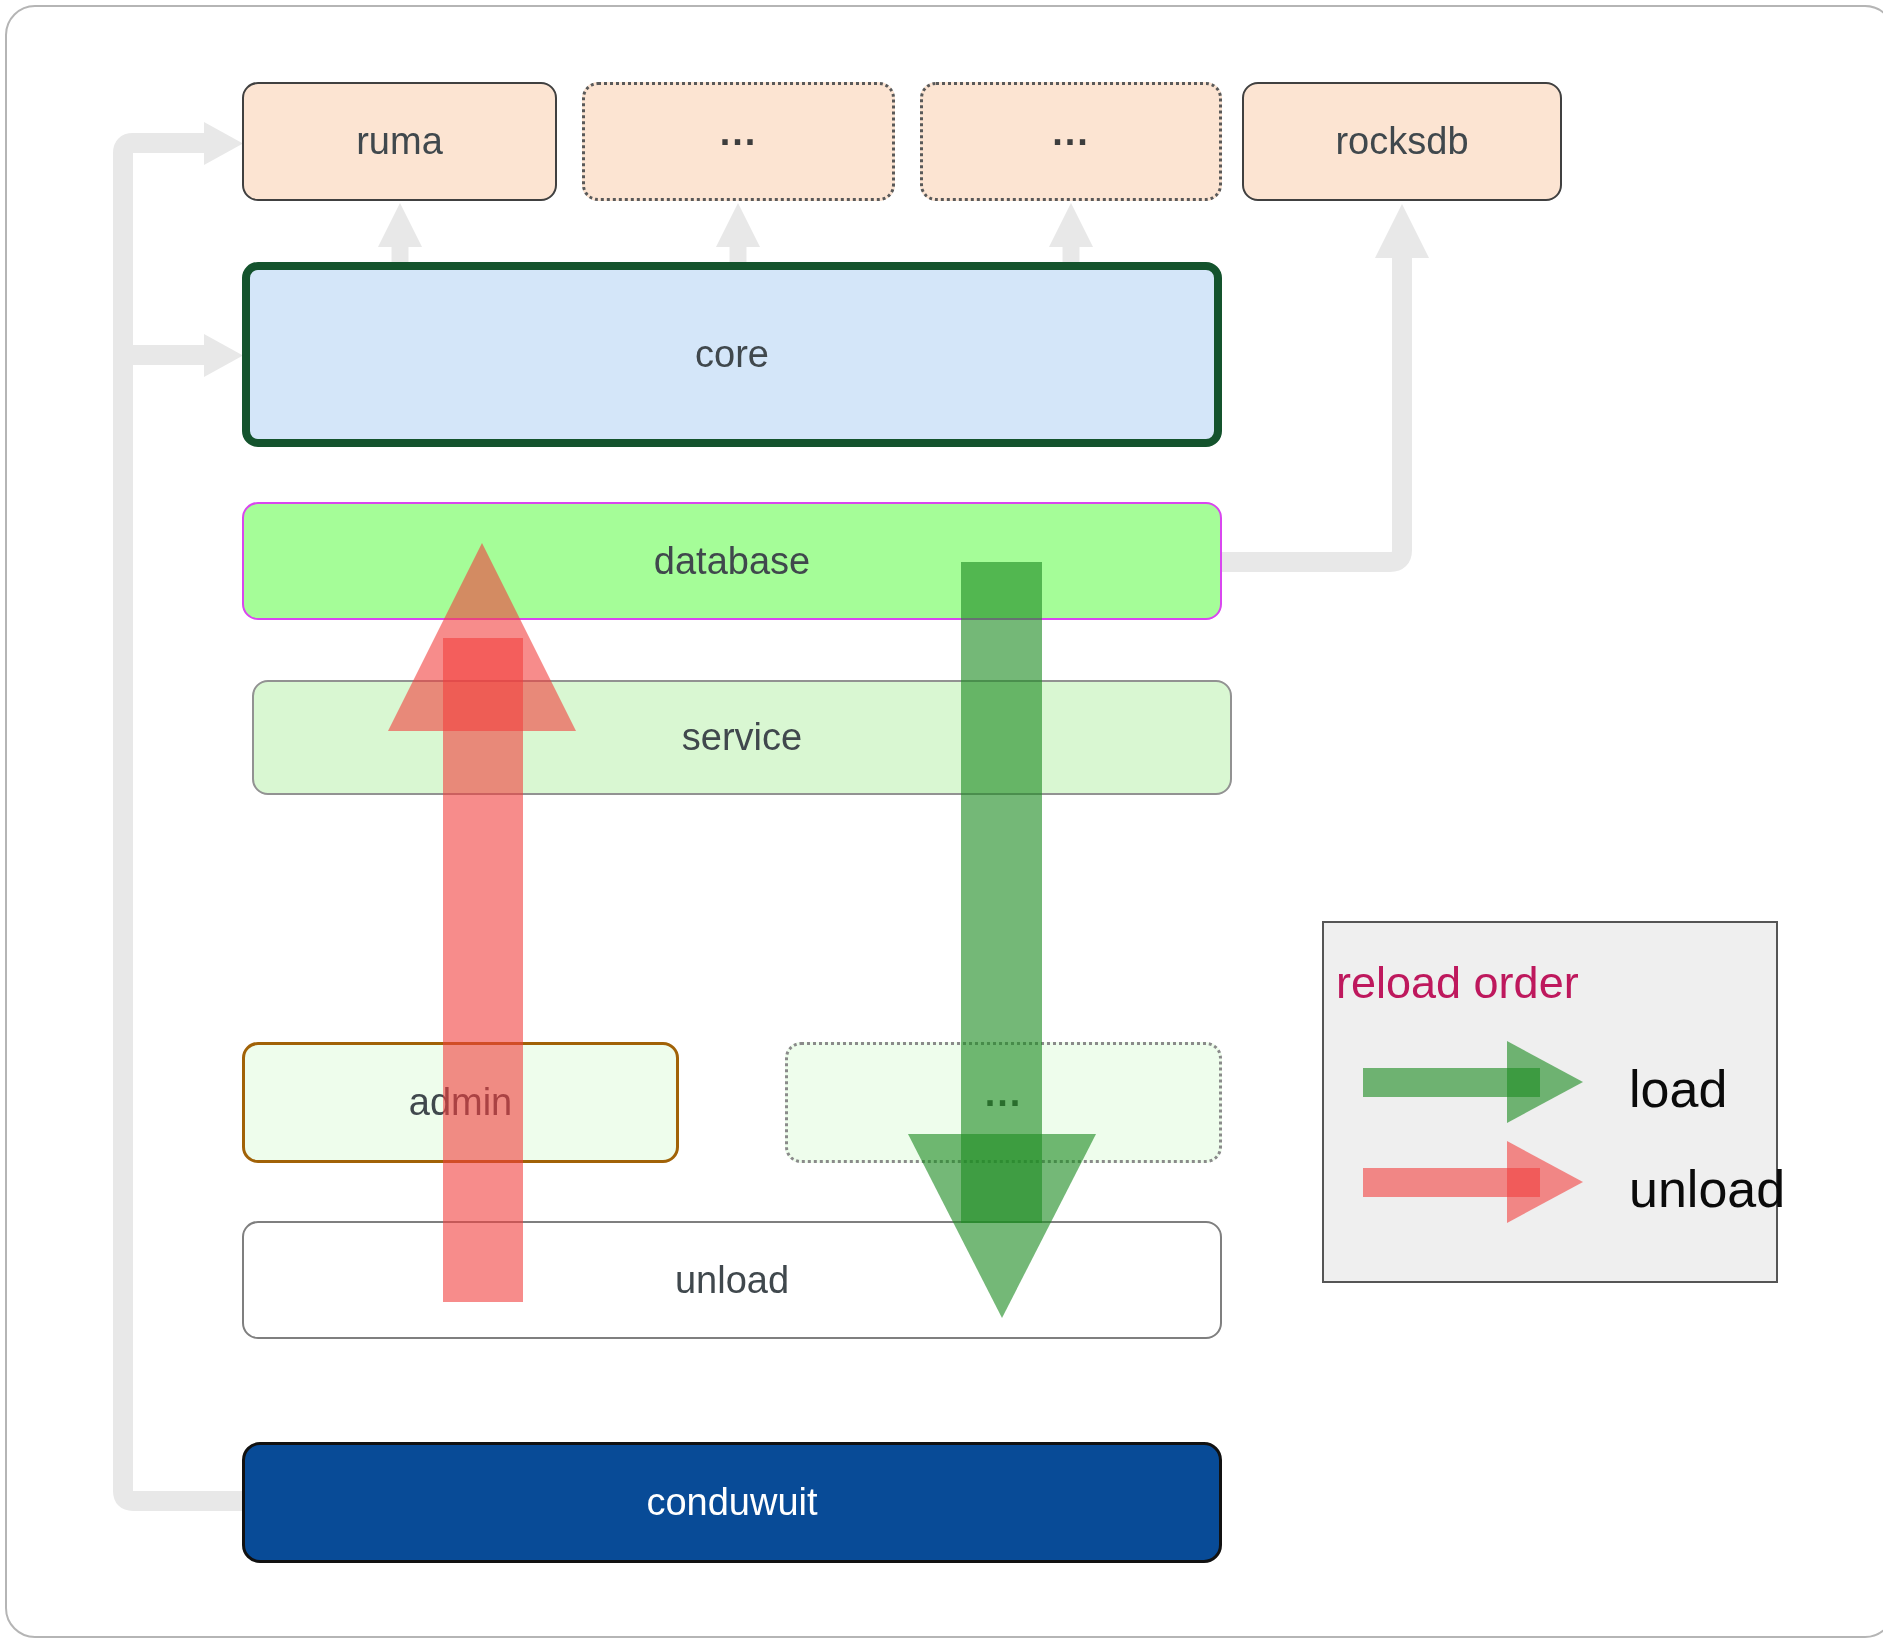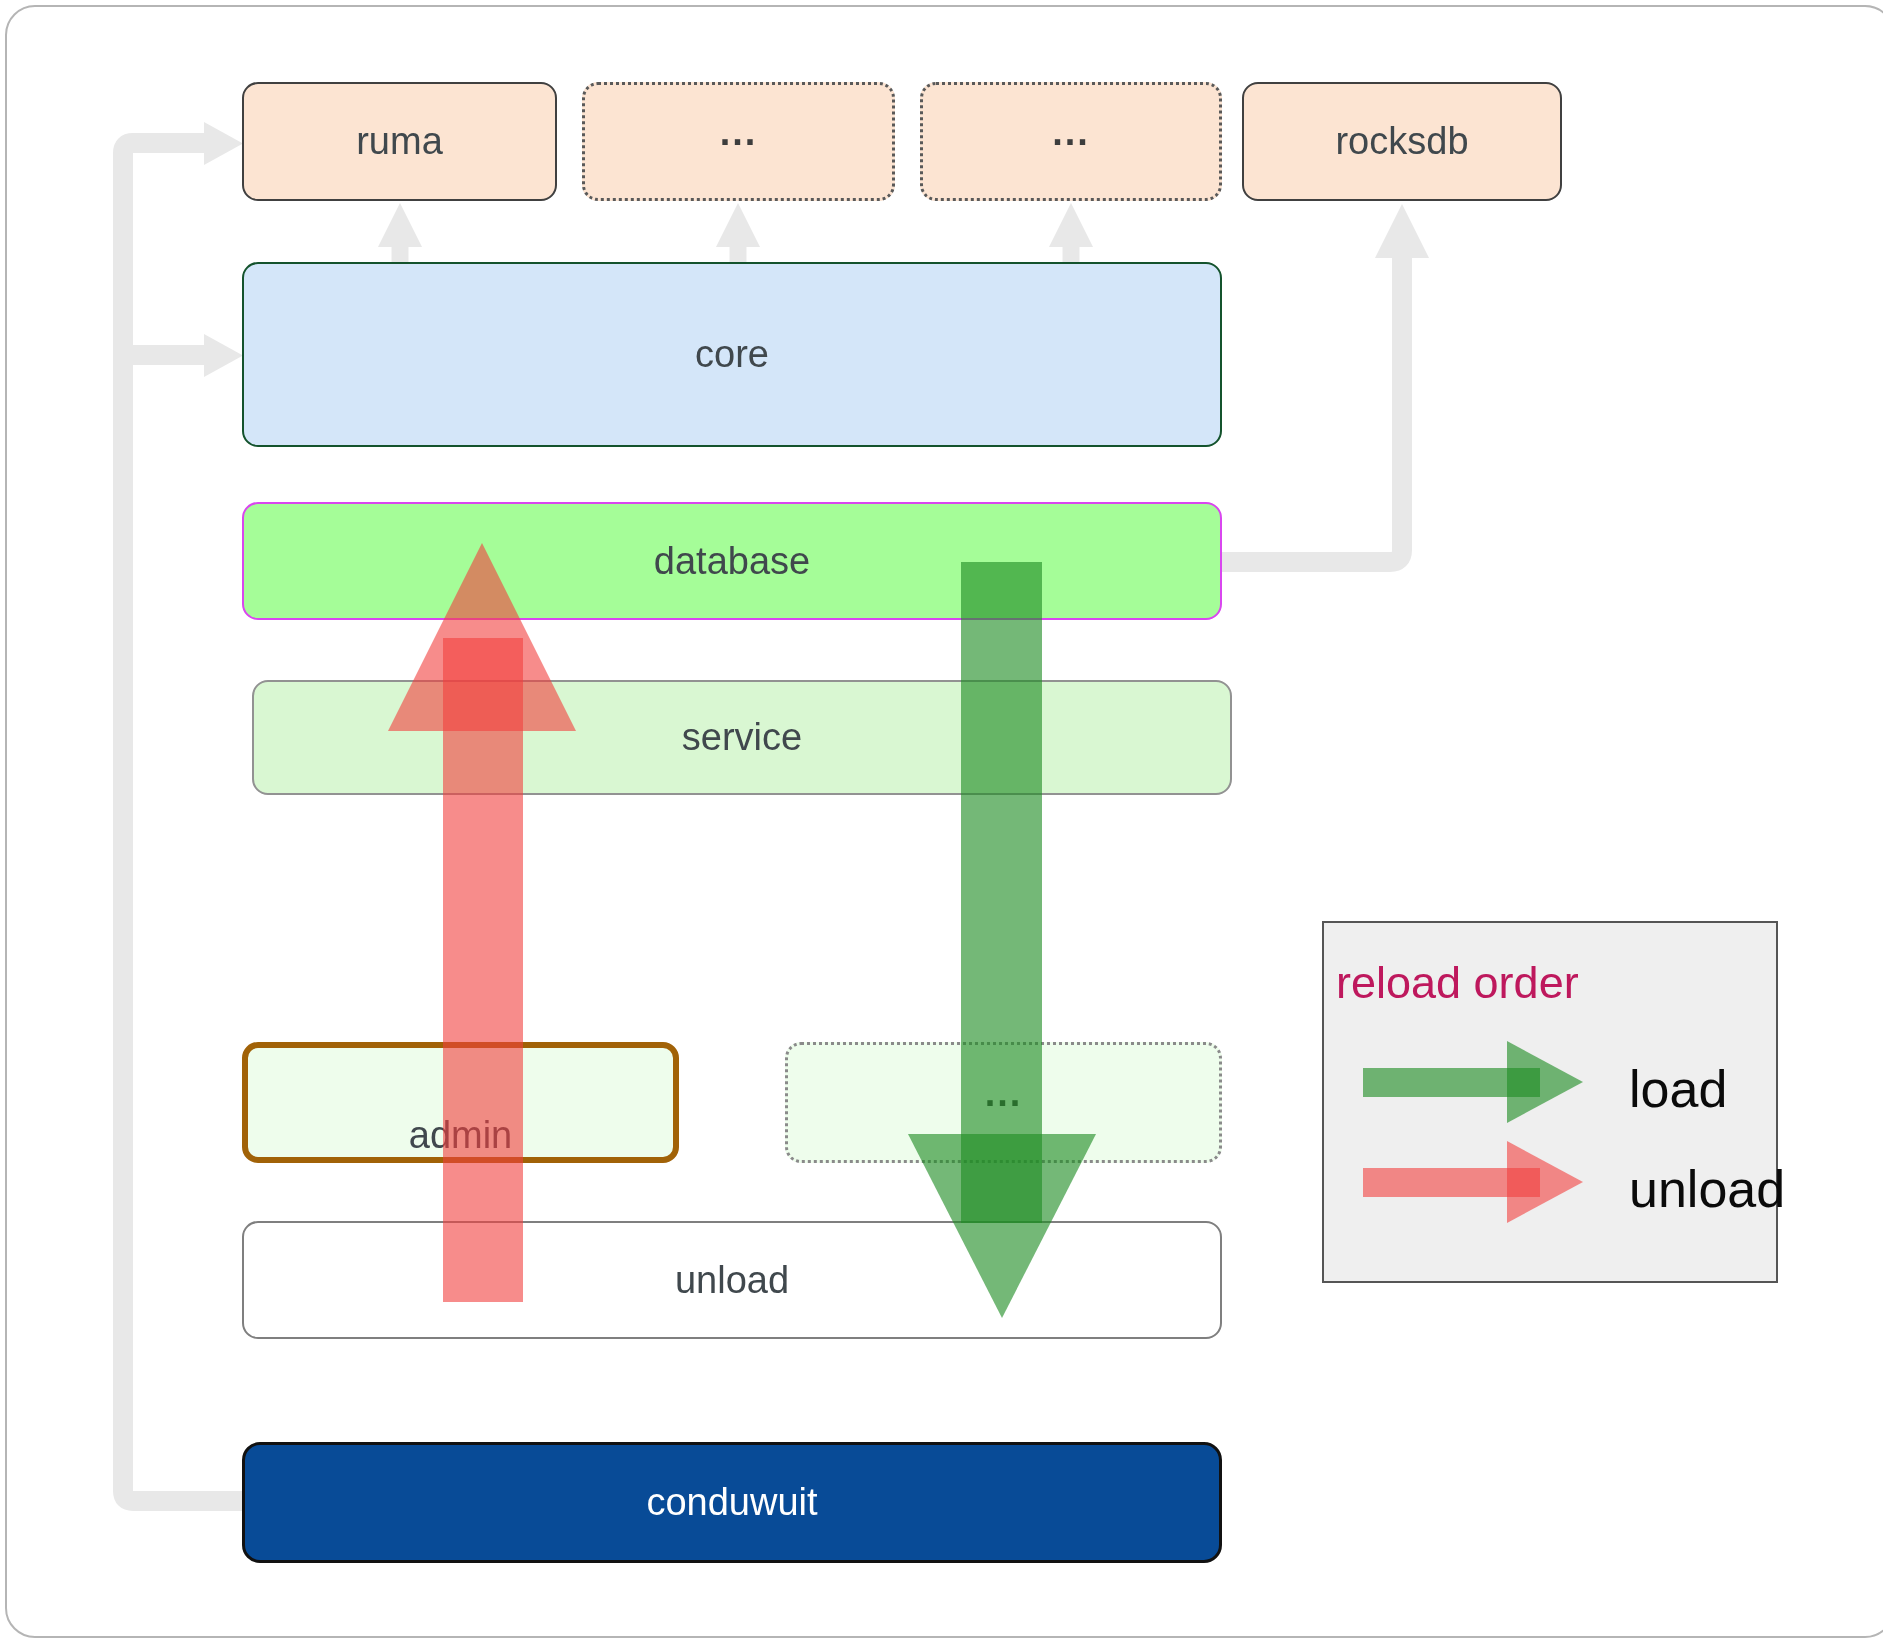--- a/index.html
+++ b/index.html
@@ -18,25 +18,25 @@
   svg.overlay{position:absolute;left:0;top:0;pointer-events:none;}
   .z1{z-index:1}.z3{z-index:3}
   .box{
     position:absolute;box-sizing:border-box;
     display:flex;align-items:center;justify-content:center;
     font-size:38px;color:#40484d;border-radius:16px;
     z-index:2;
   }
   .solid-dark{border:2px solid #404040;background:var(--box-peach);}
   .dotted-peach{border:3px dotted #595959;background:var(--box-peach);}
-  .core{border:2px solid #14532d;background:var(--box-blue);}
+  .core{border:8px solid #14532d;background:var(--box-blue);}
   .database{border:2px solid #d946ef;background:var(--box-green-bright);justify-content:center;}
   .service{border:2px solid #929292;background:var(--box-green-light);}
   .api{border:2px solid #979797;background:var(--box-green-lighter);}
-  .admin{border:6px solid #a16207;background:var(--box-green-faint);align-items:flex-end;}
+  .admin{border:3px solid #a16207;background:var(--box-green-faint);}
   .admin-dots{border:3px dotted #8a8a8a;background:var(--box-green-faint);}
   .router{border:2px solid #7f7f7f;background:var(--box-white);}
   .conduwuit{border:3px solid #111111;background:var(--box-navy);color:#ffffff;border-radius:18px;}
   .dots-label{font-weight:700;transform:translateY(-9px);color:#3d3d3d;letter-spacing:2px;}
   .legend{
     position:absolute;left:1322px;top:921px;width:456px;height:362px;
     box-sizing:border-box;border:2px solid #555555;background:var(--legend-bg);
     z-index:2;
   }
   .legend-title{

